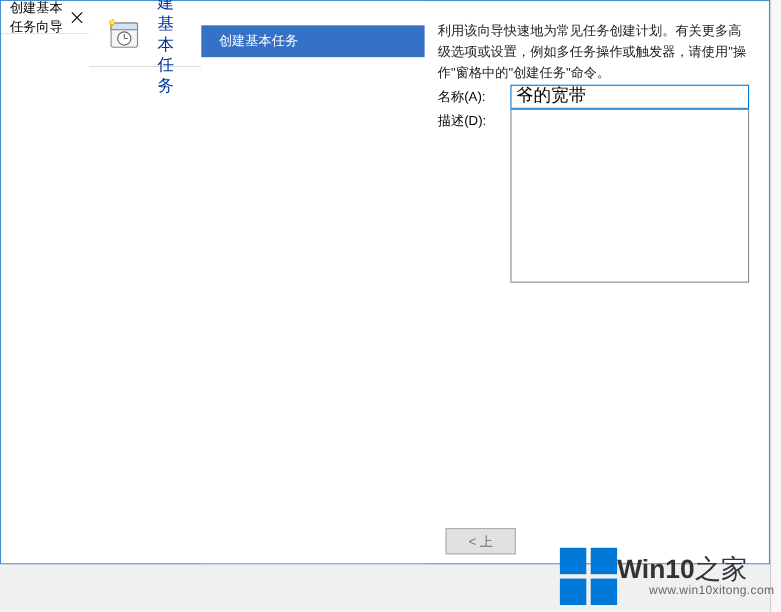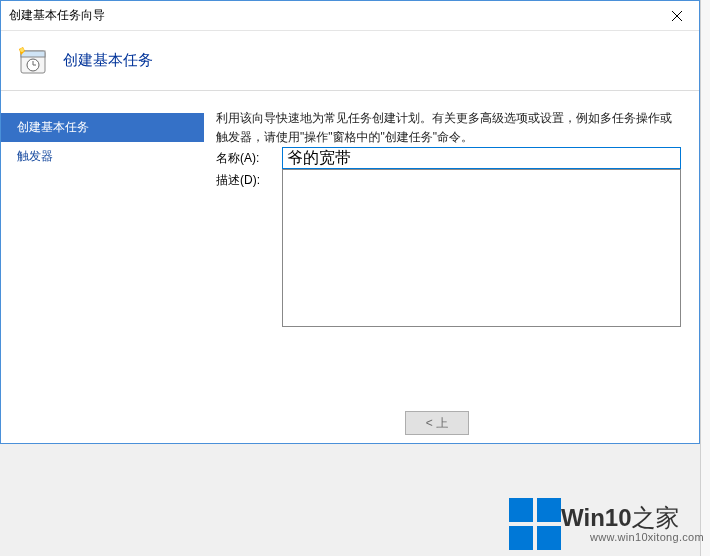--- a/index.html
+++ b/index.html
@@ -7,25 +7,25 @@
       font-family: "Microsoft YaHei", "Segoe UI", sans-serif;
       font-size: 12px;
       background: #f0f0f0;
       width: 710px;
       height: 556px;
       overflow: hidden;
       position: relative;
     }
     .window {
       width: 700px;
-      height: 444px;
+      height: 513px;
       background: #ffffff;
       border: 1px solid #4a90d9;
       display: flex;
-      flex-direction: column;
+      flex-direction: row;
       position: relative;
     }
     .titlebar {
       height: 30px;
       display: flex;
       align-items: center;
       justify-content: space-between;
       padding: 0 0 0 8px;
       background: #ffffff;
       border-bottom: 1px solid #e5e5e5;
@@ -201,21 +201,20 @@
       <line x1="16" y1="20" x2="19" y2="20" stroke="#666"></line>
       <path d="M2 4 L6 2 L8 6 L4 10 Z" fill="#ffb000"></path>
       <circle cx="5" cy="5" r="2" fill="#ffe066"></circle>
     </svg>
     <div class="header-title">创建基本任务</div>
   </div>
 
   <div class="body">
     <div class="sidebar">
       <div class="step active">创建基本任务</div>
-      <div class="step">触发器</div>
     </div>
 
     <div class="main">
       <div class="instructions">利用该向导快速地为常见任务创建计划。有关更多高级选项或设置，例如多任务操作或触发器，请使用"操作"窗格中的"创建任务"命令。</div>
 
       <div class="field-row">
         <div class="field-label">名称(A):</div>
         <input class="text-input" type="text" value="爷的宽带" style="">
       </div>
 

